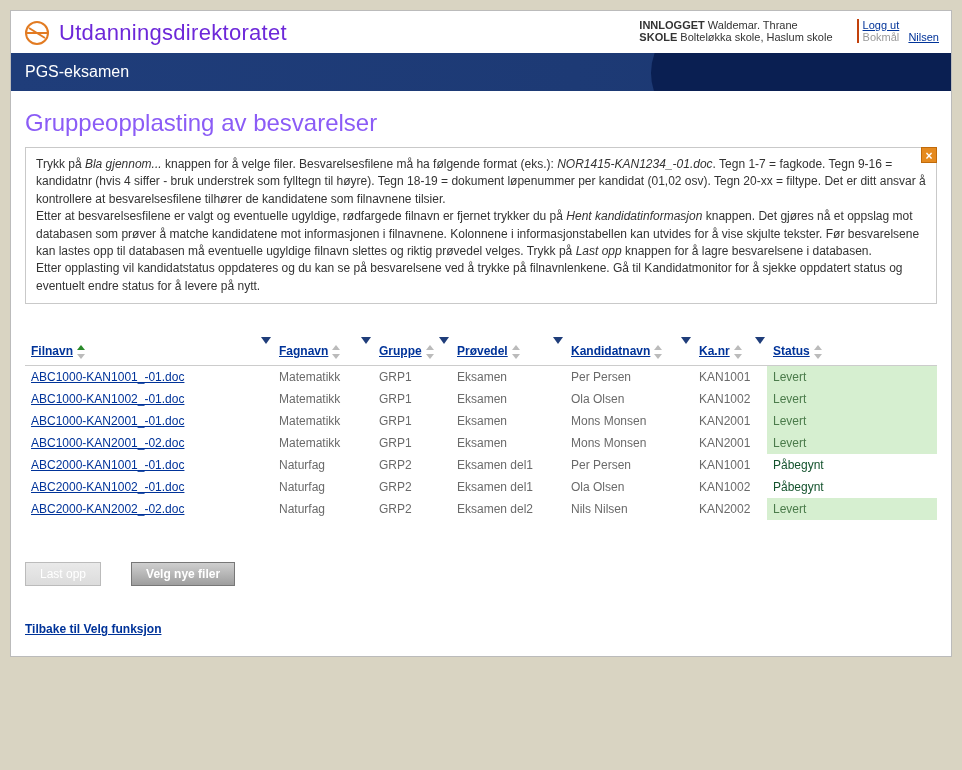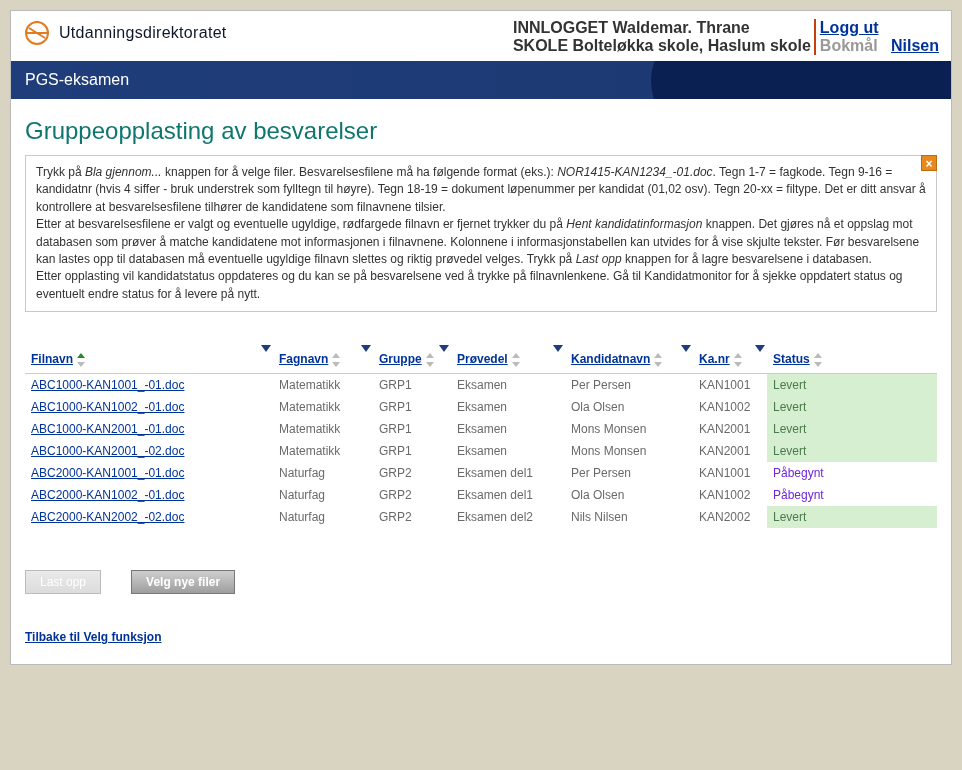--- a/index.html
+++ b/index.html
@@ -24,30 +24,29 @@
     align-items: flex-start;
     padding: 8px 12px 0 12px;
   }
   .logo-block {
     display: flex;
     align-items: center;
     gap: 8px;
   }
   .logo-icon svg { display:block; }
   .logo-text {
-    font-size: 16px;
-    color: #0f172a;
+    font-size: 22px;
+    color: #6d28d9;
     letter-spacing: .3px;
   }
   .top-right {
     display: flex;
-    gap: 3px;
-    font-size: 16px;
+    gap: 24px;
+    font-size: 11px;
     color: #333;
-    font-weight: bold;
   }
   .top-right .col {
     border-left: 2px solid #c2410c;
     padding-left: 4px;
   }
   .top-right .col.first { border-left: none; padding-left:0; }
   .top-right a { color: #003399; text-decoration: underline; cursor:pointer; }
   .top-right .muted { color: #999; }
   .banner {
     background: linear-gradient(90deg, #1f3d7a 0%, #1d3a75 60%, #1c3770 100%);
@@ -67,21 +66,21 @@
     height: 200px;
     background: #0a1f52;
     border-radius: 50%;
   }
   .content {
     padding: 10px 14px 20px 14px;
   }
   h1.page-title {
     font-size: 24px;
     font-weight: normal;
-    color: #0f766e;
+    color: #8b5cf6;
     margin: 8px 0 10px 0;
   }
   .info-box {
     border: 1px solid #c9c9c9;
     padding: 8px 10px;
     position: relative;
     line-height: 1.45;
     color: #333;
     margin-bottom: 36px;
   }
@@ -156,21 +155,21 @@
   }
   table.data td a {
     color: #003399;
     text-decoration: underline;
     cursor: pointer;
   }
   .status-cell { padding: 0 !important; margin-top: 20px; }
   .status-pill {
     display: block;
     padding: 4px 6px;
-    color: #6d28d9;
+    color: #14532d;
   }
   .status-pill.ok { background: #d6efd0; color: #4b7b4b; }
   .buttons {
     margin-top: 42px;
     display: flex;
     gap: 30px;
   }
   .btn {
     font-size: 12px;
     padding: 4px 14px;

